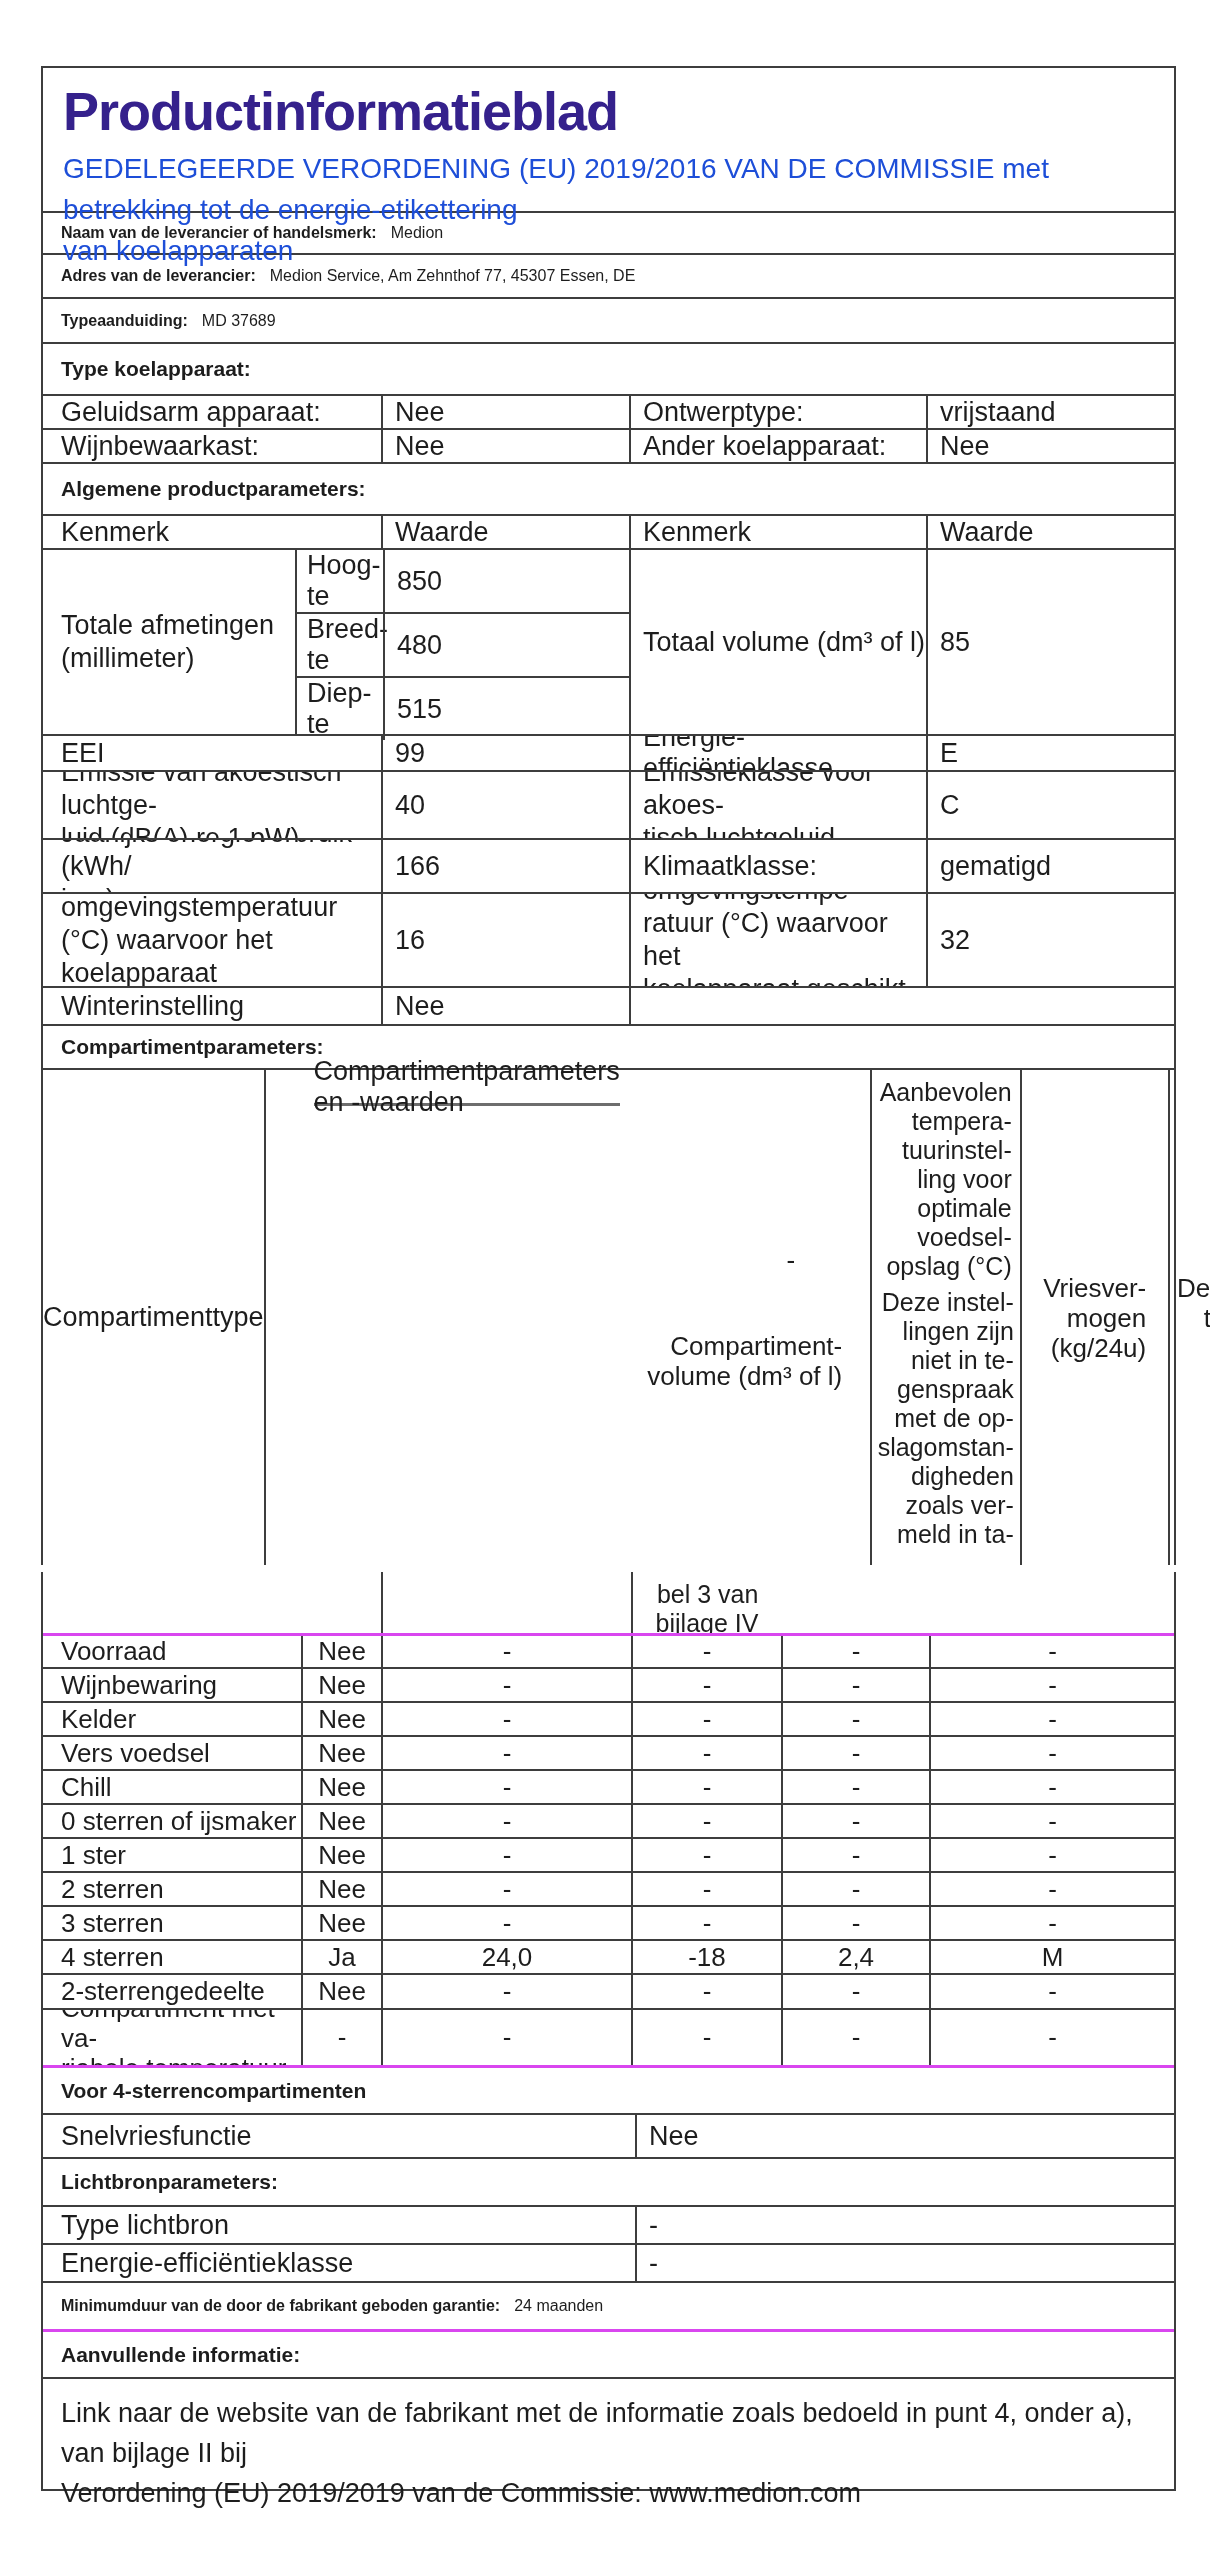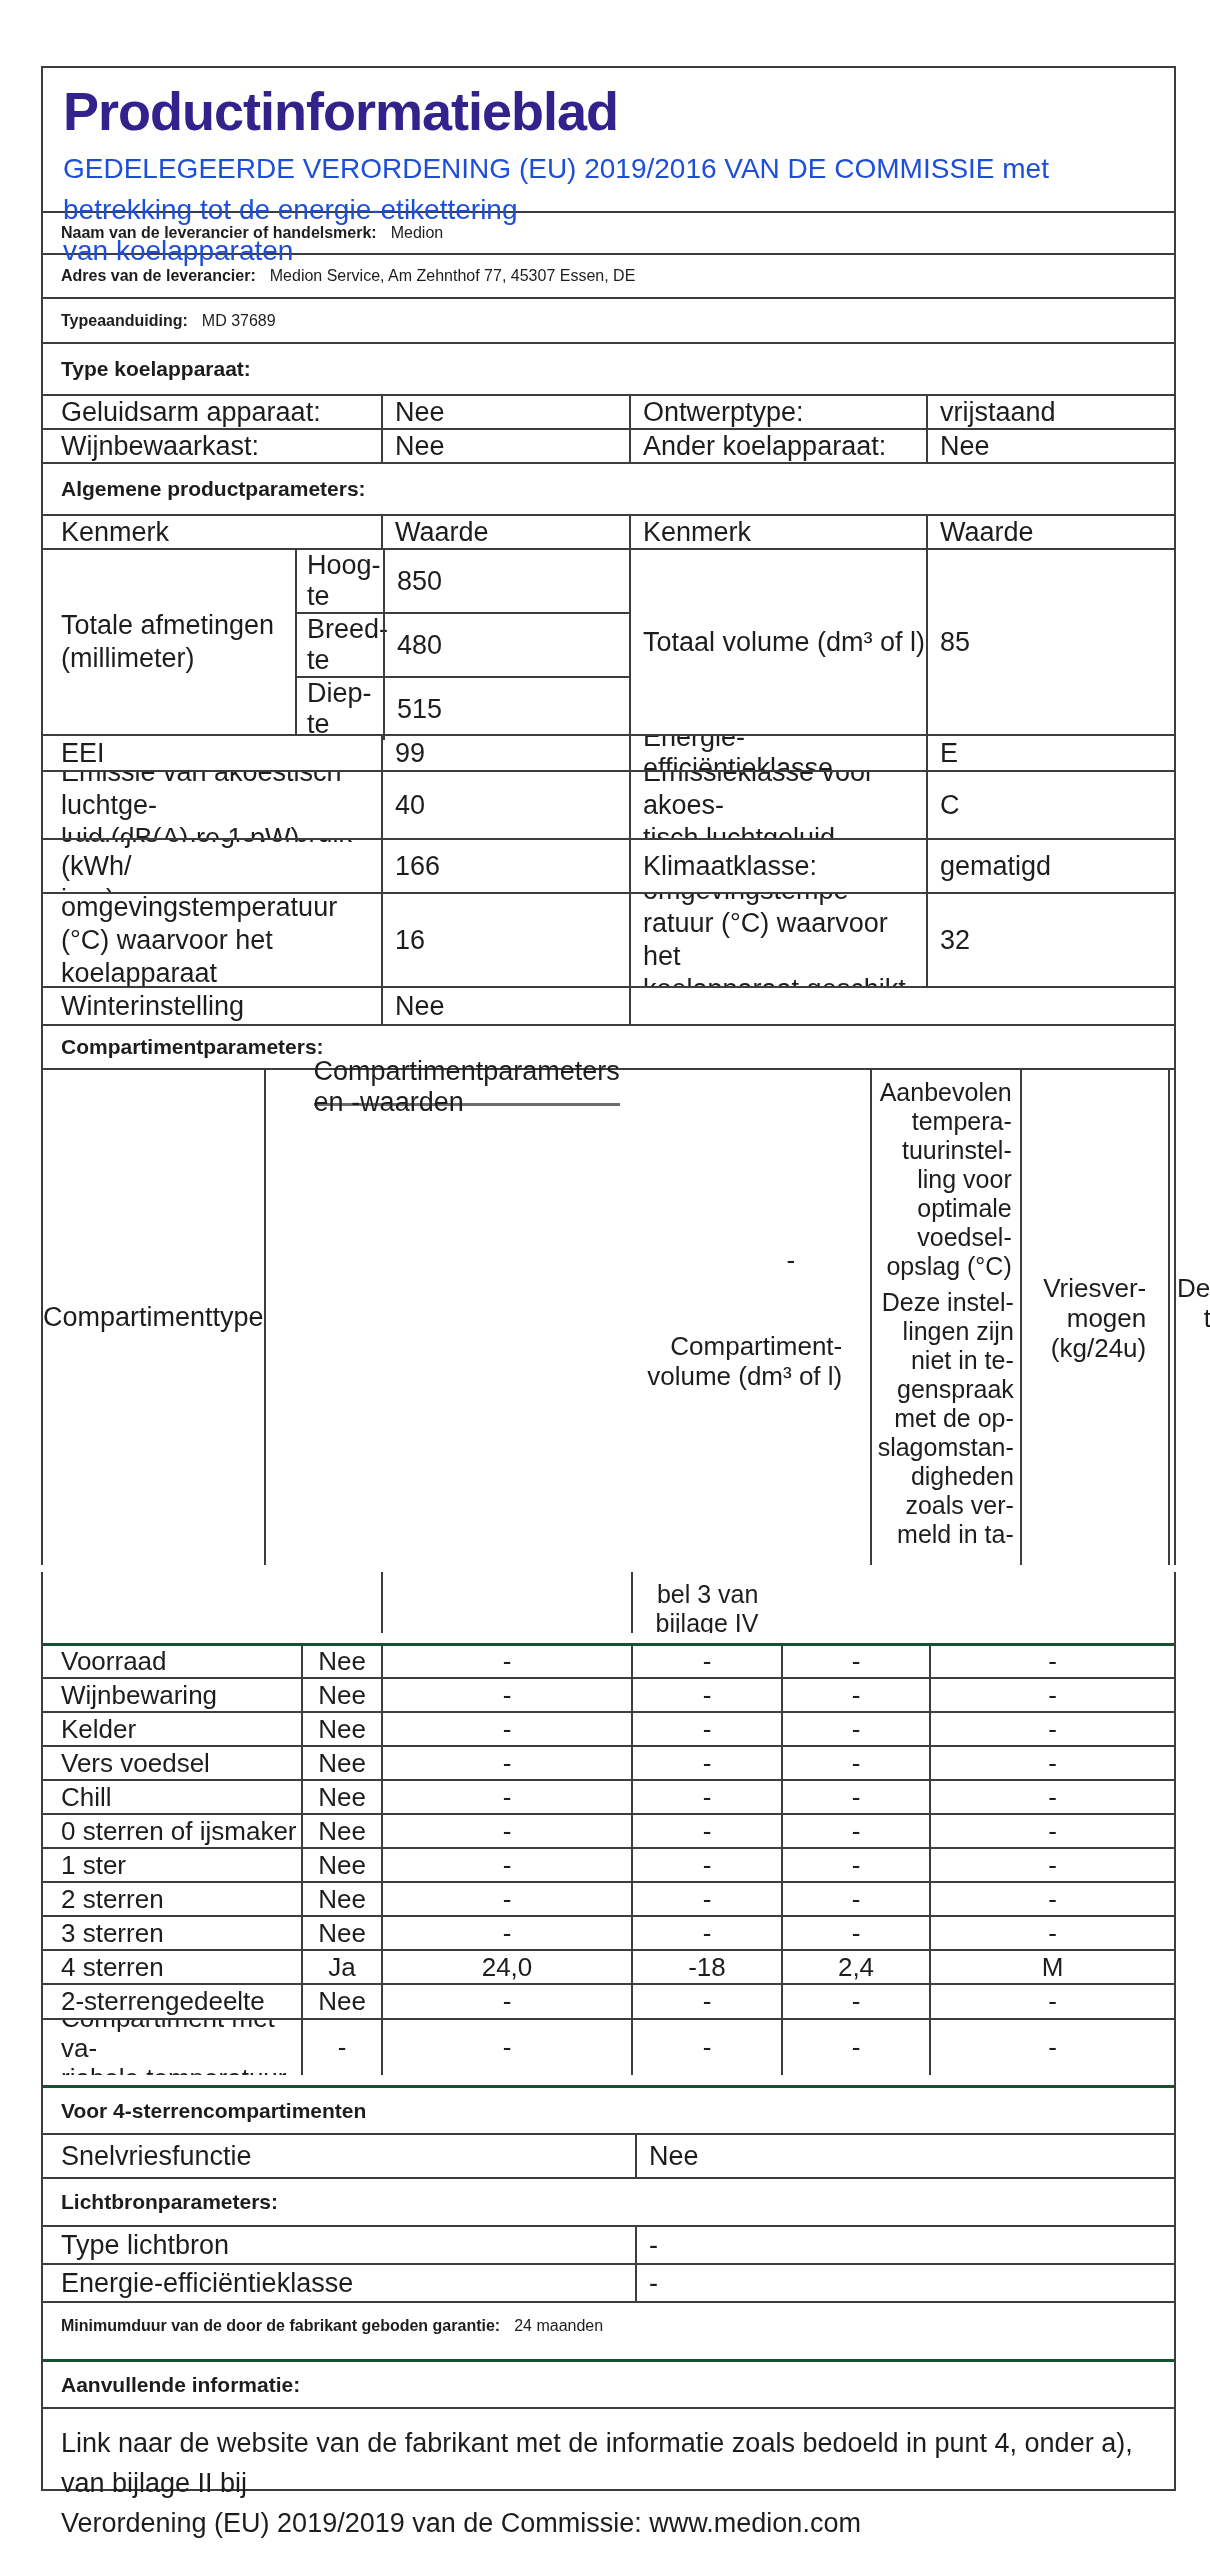--- a/index.html
+++ b/index.html
@@ -3,21 +3,21 @@
 <meta charset="utf-8">
 <style>
   html,body{margin:0;padding:0;background:#ffffff;}
   body{width:1210px;height:2560px;position:relative;font-family:"Liberation Sans",sans-serif;color:#1d1d1d;}
   *{box-sizing:border-box;}
   .box{position:absolute;left:41px;width:1135px;border:2px solid #3d3d3d;background:#fff;}
   #page1{top:66px;height:1499px;border-bottom:none;}
   #page2{top:1572px;height:919px;border-top:none;}
   .row{display:flex;border-top:2px solid #3d3d3d;align-items:stretch;}
   .row.first{border-top:none;}
-  .row.thick-top{border-top:3px solid #14532d;margin-top:10px;}
+  .row.thick-top{border-top:3px solid #d946ef;}
   .cell{display:flex;align-items:center;padding-left:12px;font-size:27px;overflow:hidden;}
   .cell.bl{border-left:2px solid #3d3d3d;}
   .cell.ctr{justify-content:center;padding-left:0;text-align:center;}
   .lbl1{padding-left:18px;}
   .bold{font-weight:bold;}
   .pre{white-space:pre-line;}
   .ml{line-height:33px;}
   
   .titleblock{height:143px;padding:14px 0 0 20px;}
   .doc-title{font-size:54px;font-weight:bold;color:#35218c;letter-spacing:-1px;line-height:58px;}

